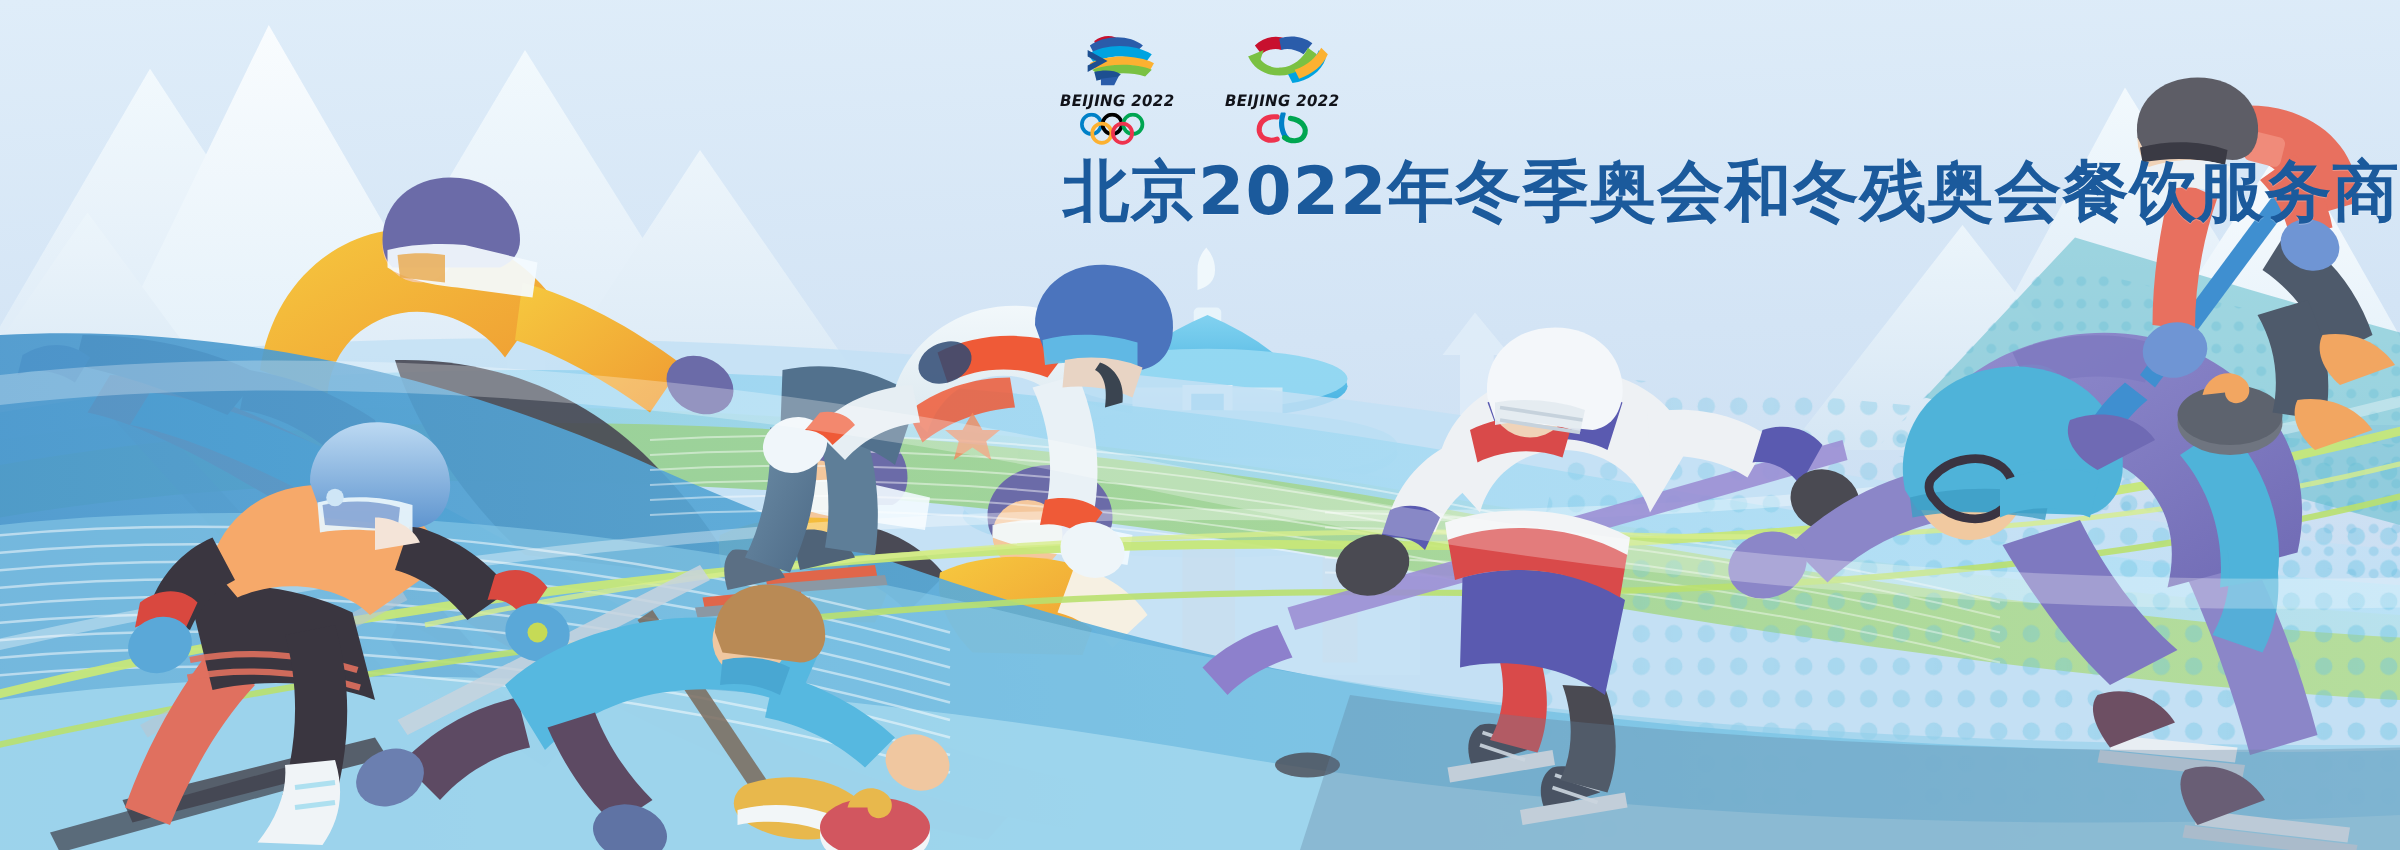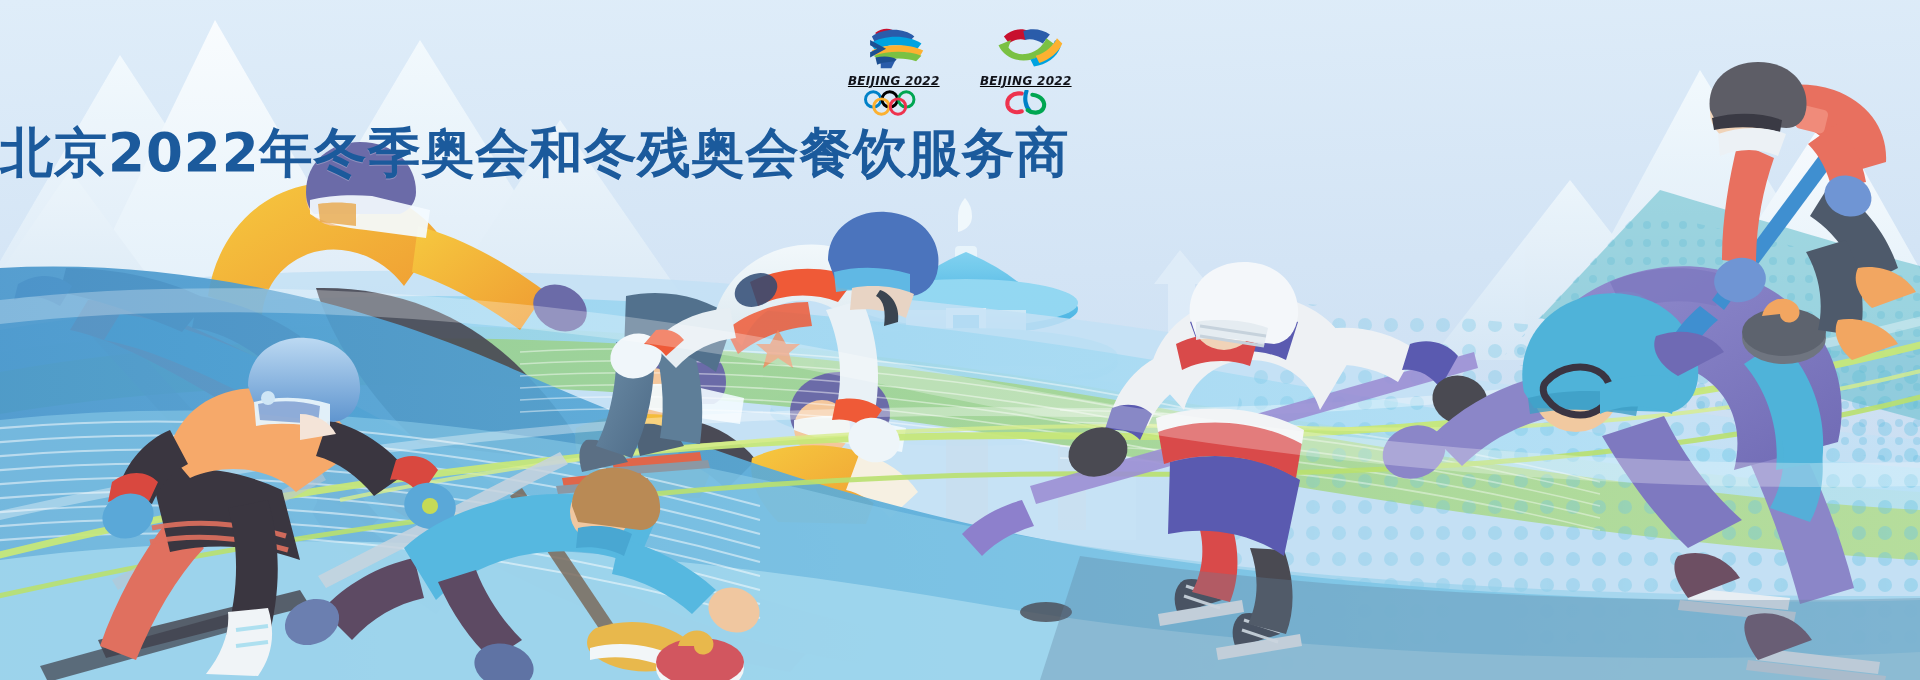--- a/index.html
+++ b/index.html
@@ -15,34 +15,34 @@
   .layer{position:absolute;left:0;top:0;width:1920px;height:680px;}
   .layer svg{display:block;width:1920px;height:680px;}
 
   
   #header{
     position:absolute;left:0;top:0;width:1920px;height:210px;
     z-index:60;pointer-events:none;
   }
   #logos{
     position:absolute;left:0;top:24px;width:1920px;
-    display:flex;justify-content:center;align-items:center;gap:28px;text-decoration:underline;
+    display:flex;justify-content:center;align-items:center;gap:28px;
   }
   .logo{width:104px;display:flex;flex-direction:column;align-items:center;}
   .logo .mark{height:46px;width:100px;}
   .logo .wordmark{
     font-family:"DejaVu Sans",sans-serif;
     font-weight:bold;font-style:italic;
     font-size:12.5px;letter-spacing:.3px;color:#11131a;
     margin-top:3px;white-space:nowrap;transform:scaleX(.96);
   }
   .logo .emblem{height:26px;margin-top:2px;}
 
   #title{
-    position:absolute;left:0;top:118px;width:1920px;text-align:left;
+    position:absolute;left:0;top:118px;width:1920px;text-align:right;
     font-family:"DejaVu Sans","Liberation Sans",sans-serif;
     font-size:53px;font-weight:bold;letter-spacing:1px;
     color:#1b5a9c;white-space:nowrap;
     text-shadow:0 1px 0 rgba(255,255,255,.25);
   }
 </style>
 </head>
 <body>
 
 <div id="banner">

